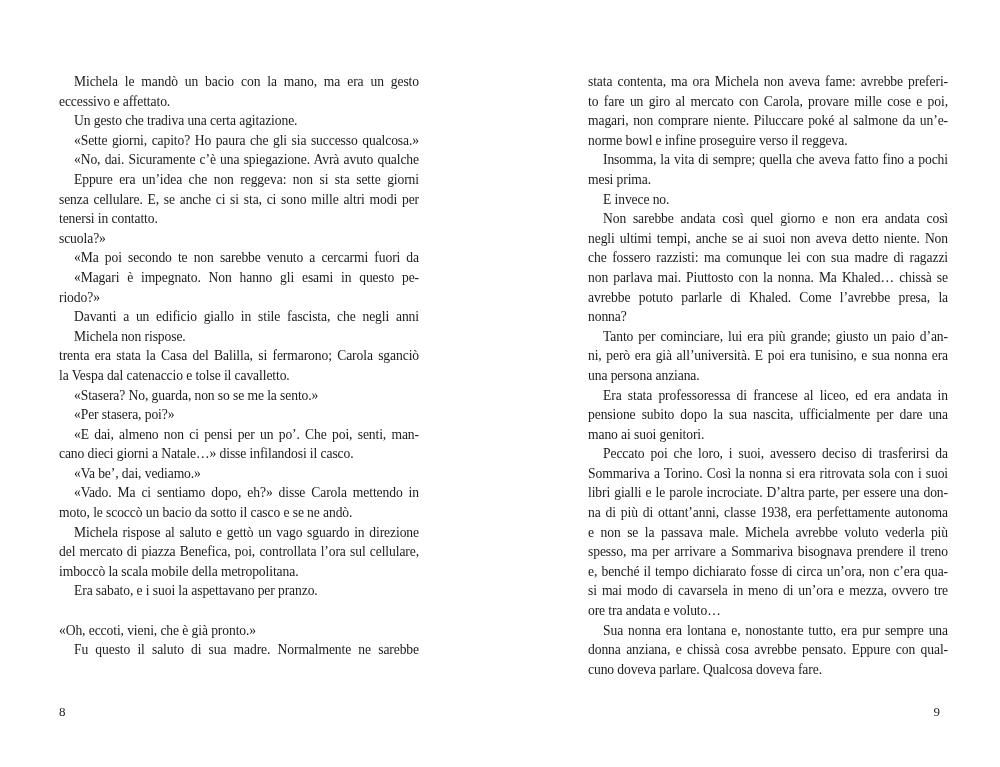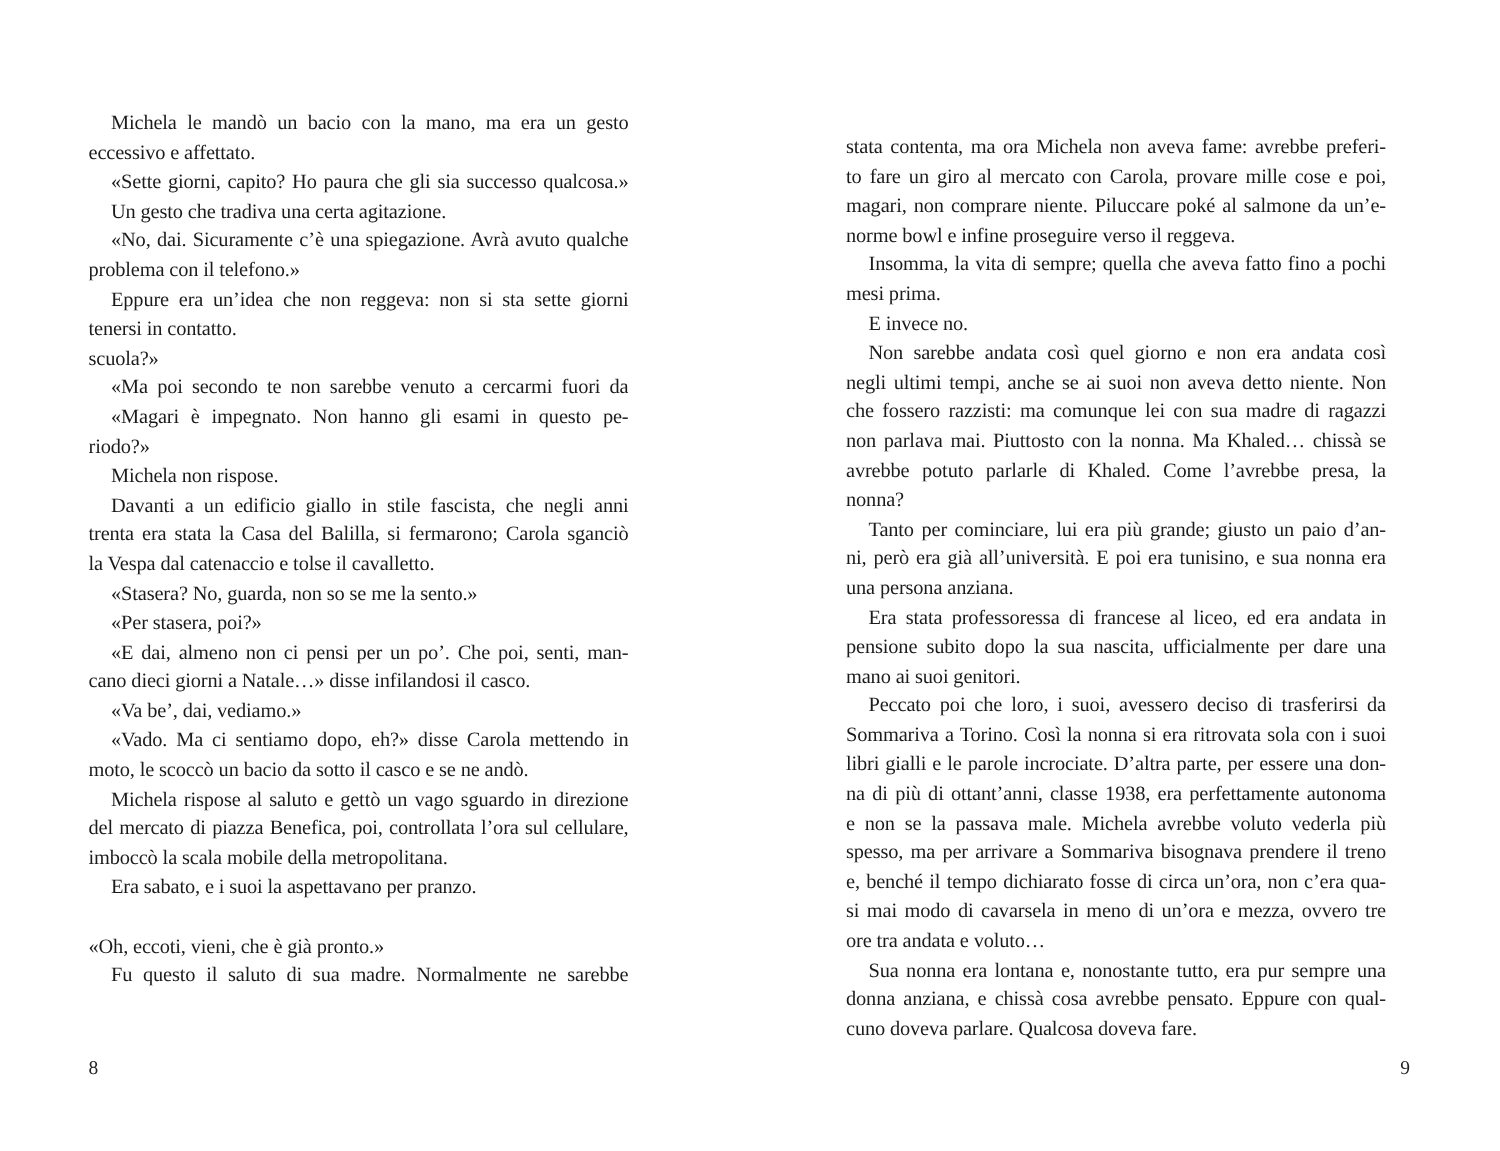--- a/index.html
+++ b/index.html
@@ -19,21 +19,21 @@
   }
   .text-col {
     position: absolute;
     top: 72px;
     width: 360px;
     font-size: 13.6px;
     line-height: 19.6px;
     letter-spacing: -0.1px;
   }
   .col-left  { left: 59px;  }
-  .col-right { left: 564px; margin-top: 16px; }
+  .col-right { left: 588px; }
   .line {
     height: 19.6px;
     overflow: hidden;
     text-align: left;
     white-space: normal;
   }
   .line.just {
     text-align: justify;
     text-align-last: justify;
   }
@@ -50,32 +50,32 @@
 </style>
 </head>
 <body>
 
 <div class="spread">
 
   <section>
     <div class="text-col col-left">
         <div class="line just ind">Michela le mandò un bacio con la mano, ma era un gesto</div>
         <div class="line">eccessivo e affettato.</div>
+        <div class="line ind">Un gesto che tradiva una certa agitazione.</div>
         <div class="line just ind">«Sette giorni, capito? Ho paura che gli sia successo qualcosa.»</div>
-        <div class="line ind">Un gesto che tradiva una certa agitazione.</div>
         <div class="line just ind">«No, dai. Sicuramente c’è una spiegazione. Avrà avuto qualche</div>
-        <div class="line">problema con il telefono.»</div>
         <div class="line just ind">Eppure era un’idea che non reggeva: non si sta sette giorni</div>
+        <div class="line just">senza cellulare. E, se anche ci si sta, ci sono mille altri modi per</div>
         <div class="line">tenersi in contatto.</div>
         <div class="line">scuola?»</div>
         <div class="line just ind">«Ma poi secondo te non sarebbe venuto a cercarmi fuori da</div>
         <div class="line just ind">«Magari è impegnato. Non hanno gli esami in questo pe-</div>
         <div class="line">riodo?»</div>
+        <div class="line just ind">Davanti a un edificio giallo in stile fascista, che negli anni</div>
         <div class="line ind">Michela non rispose.</div>
-        <div class="line just ind">Davanti a un edificio giallo in stile fascista, che negli anni</div>
         <div class="line just">trenta era stata la Casa del Balilla, si fermarono; Carola sganciò</div>
         <div class="line">la Vespa dal catenaccio e tolse il cavalletto.</div>
         <div class="line ind">«Stasera? No, guarda, non so se me la sento.»</div>
         <div class="line ind">«Per stasera, poi?»</div>
         <div class="line just ind">«E dai, almeno non ci pensi per un po’. Che poi, senti, man-</div>
         <div class="line">cano dieci giorni a Natale…» disse infilandosi il casco.</div>
         <div class="line ind">«Va be’, dai, vediamo.»</div>
         <div class="line just ind">«Vado. Ma ci sentiamo dopo, eh?» disse Carola mettendo in</div>
         <div class="line">moto, le scoccò un bacio da sotto il casco e se ne andò.</div>
         <div class="line just ind">Michela rispose al saluto e gettò un vago sguardo in direzione</div>

